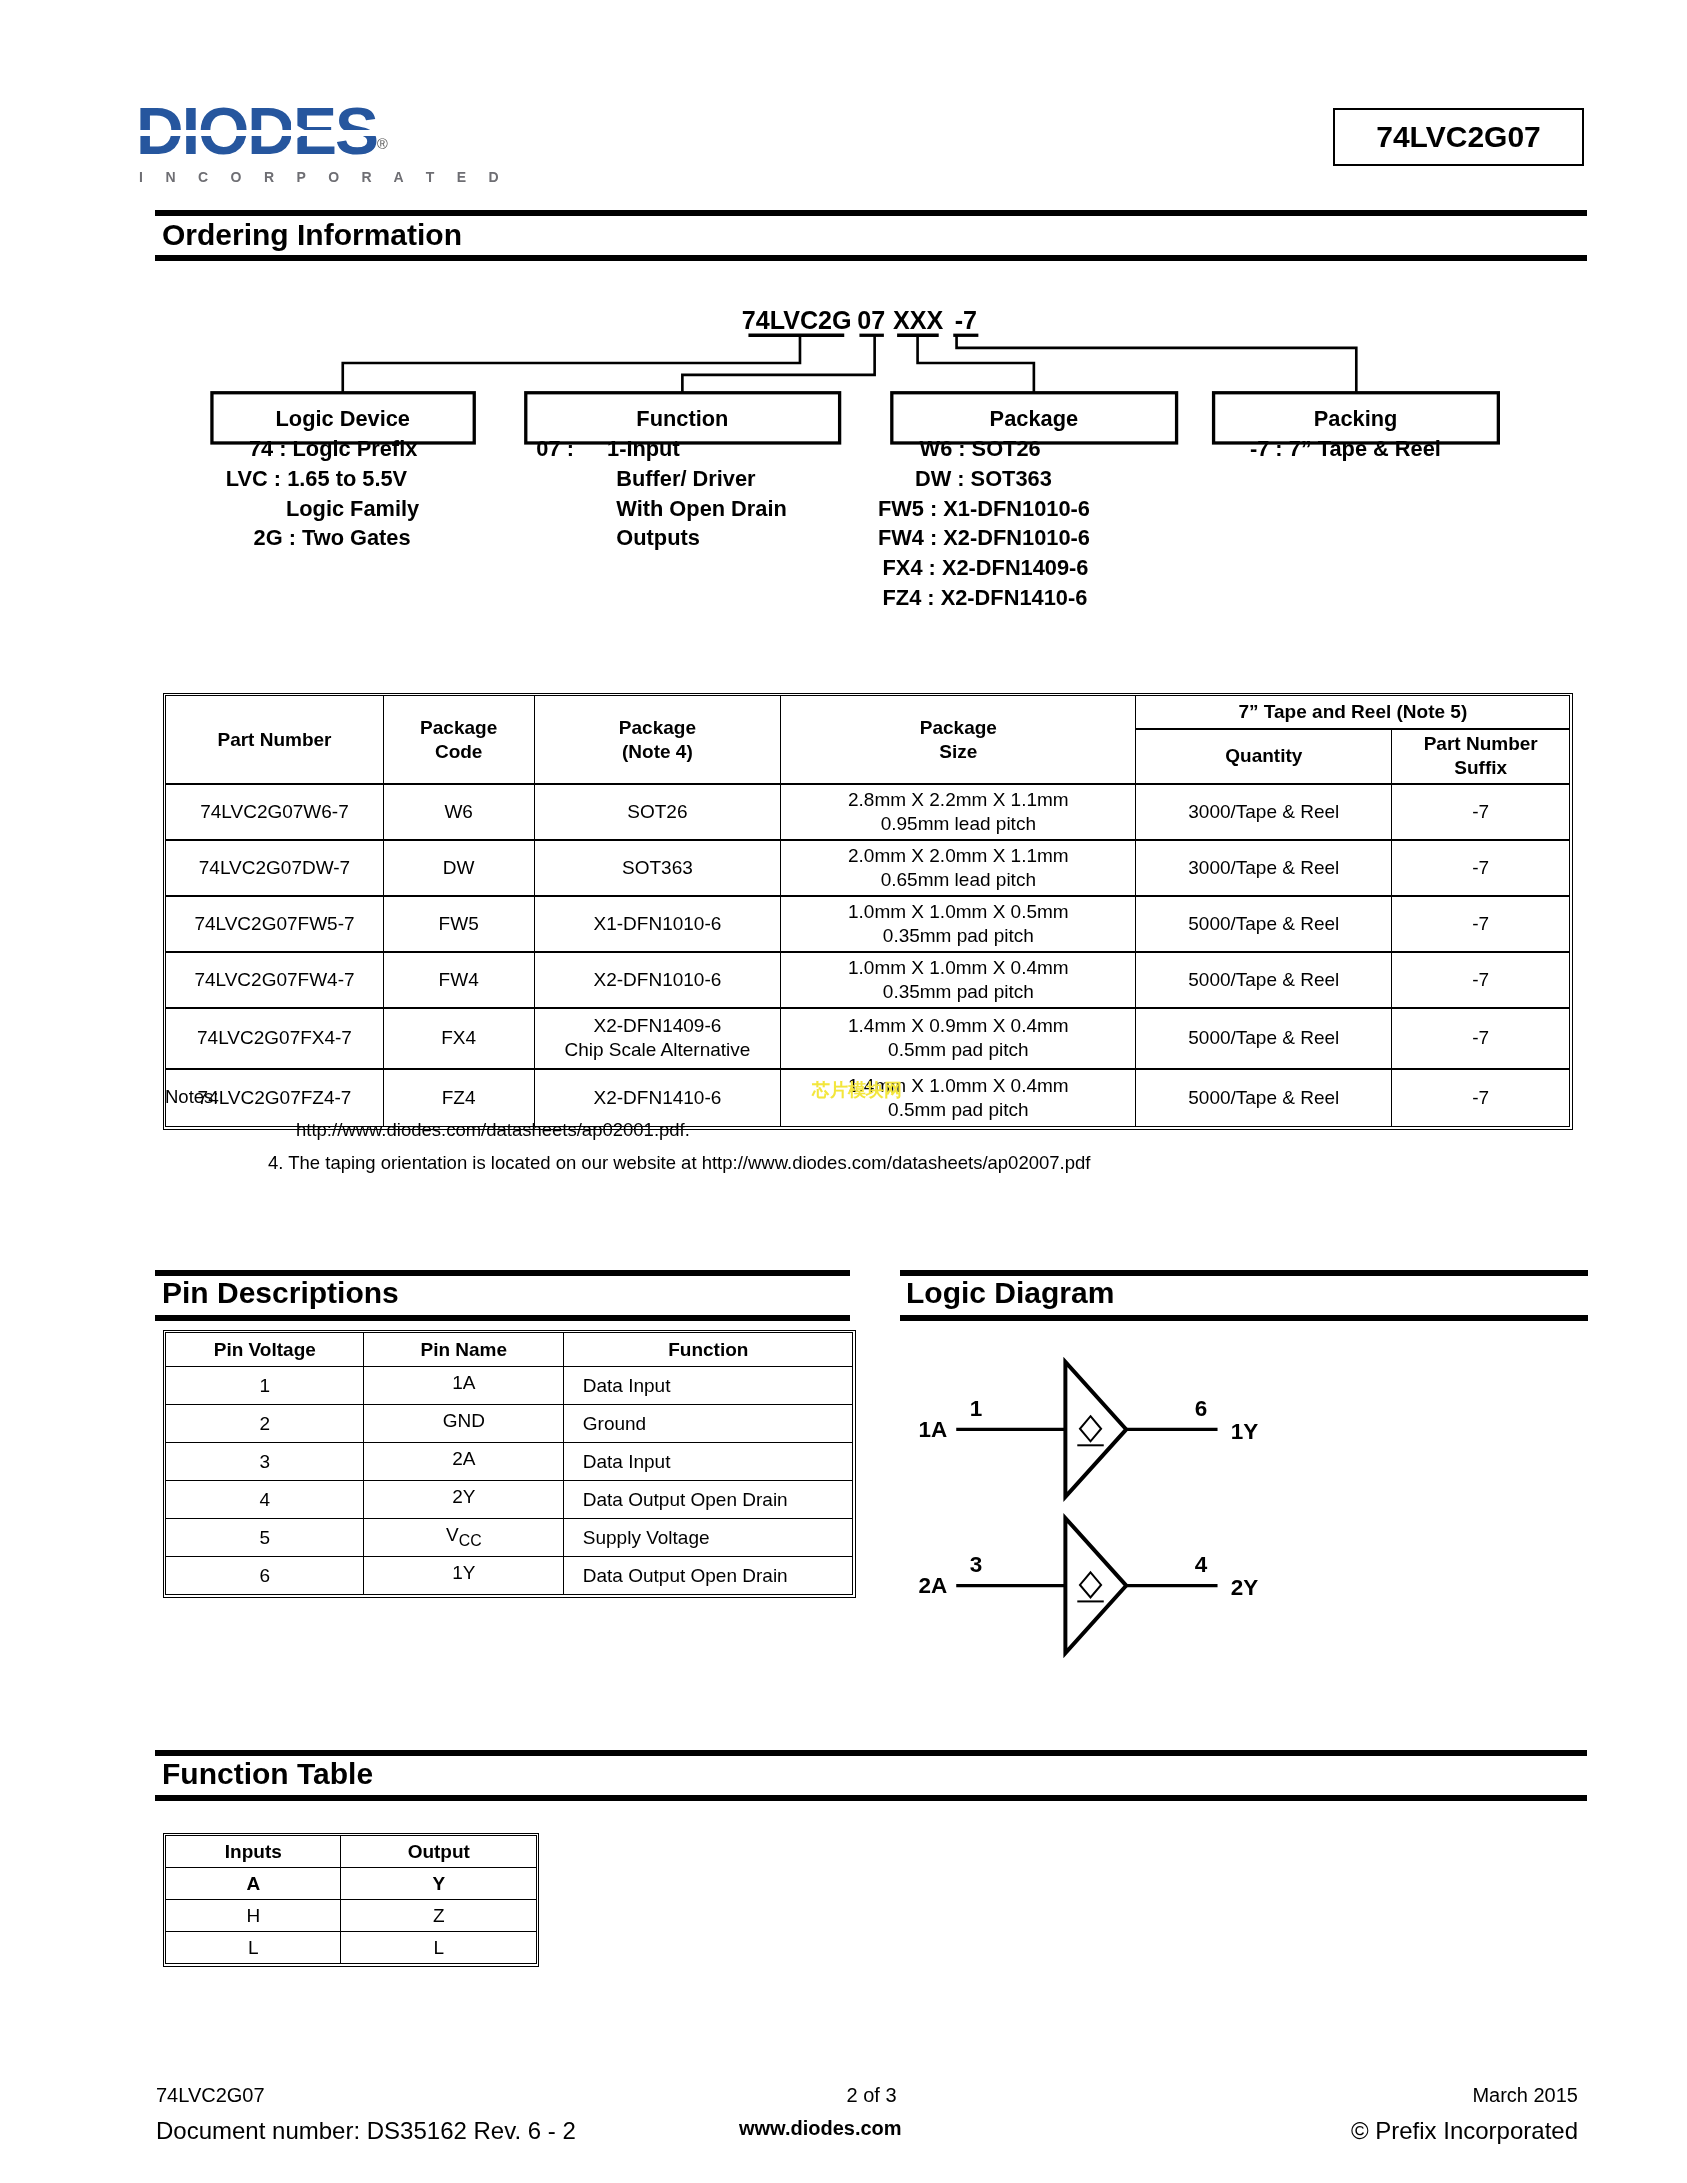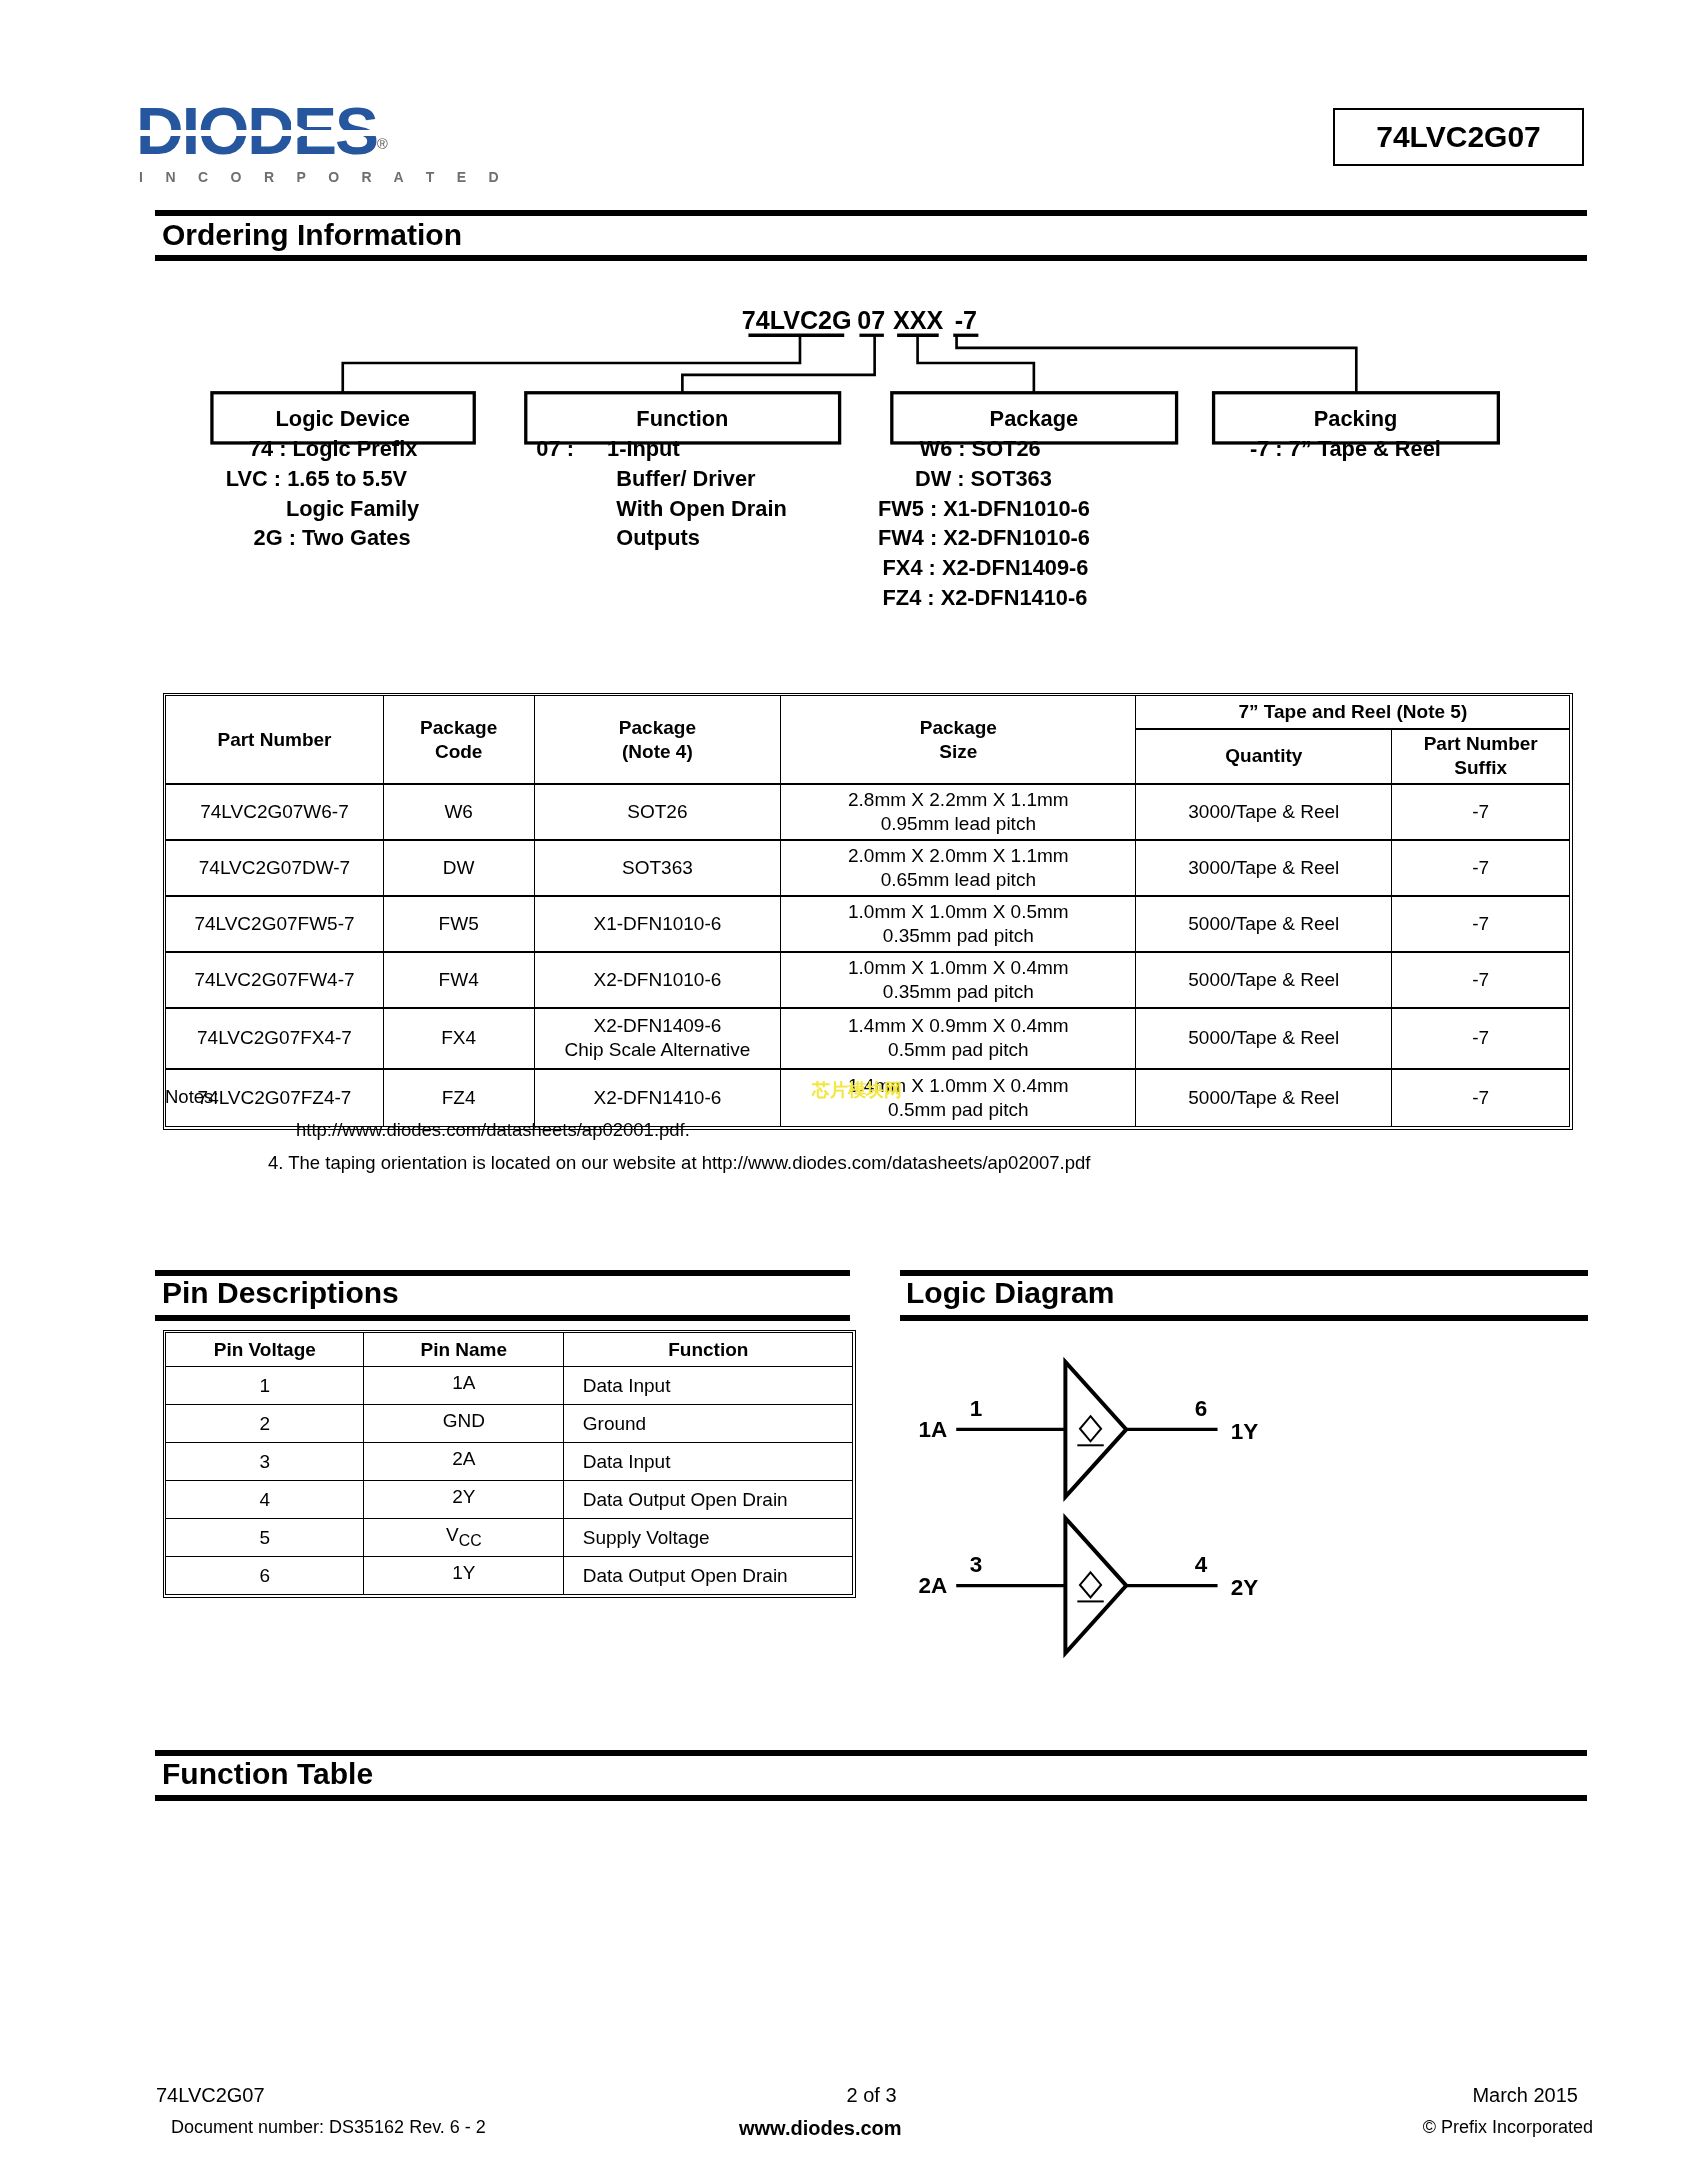--- a/index.html
+++ b/index.html
@@ -38,21 +38,21 @@
   .blk:empty { display:none; }
   .pintable td.fn { text-align:left; padding-left:18.5px; }
   .ftable .subhdr td { font-weight:bold; }
 
   
   .note { font-size:18.5px; line-height:1; white-space:nowrap; }
   .watermark { font-size:18px; font-weight:bold; color:#f3e63c; white-space:nowrap; }
 
   
   .f1 { font-size:20px; }
-  .f2 { font-size:18px;margin-left:15px; }
+  .f2 { font-size:24px; }
   .fbold { font-weight:bold; }
 
   
   svg text { font-family:"Liberation Sans", sans-serif; }
   .seg { font-size:38px; font-weight:bold; text-anchor:middle; }
   .boxtitle { font-size:33px; font-weight:bold; text-anchor:middle; }
   .dline { font-size:33px; font-weight:bold; }
   .gatetxt { font-size:34px; font-weight:bold; }
 </style>
 </head>
@@ -330,20 +330,48 @@
     <text class="gatetxt" x="28" y="368">2A</text>
     <text class="gatetxt" x="115" y="336" text-anchor="middle">3</text>
     <text class="gatetxt" x="455" y="336" text-anchor="middle">4</text>
     <text class="gatetxt" x="500" y="370">2Y</text>
   </svg>
 
   <div class="abs hbar" style="left:155px; top:1750px; width:1432px;"></div>
   <div class="abs htitle" style="left:162px; top:1759px;">Function Table</div>
   <div class="abs hbar" style="left:155px; top:1795px; width:1432px;"></div>
 
+  <div class="abs dblwrap" style="left:163px; top:1833px; width:371px;">
+    <table class="ftable">
+      <colgroup>
+          <col style="width:175px">
+          <col style="width:196px">
+        </colgroup>
+      <thead>
+        <tr style="height:32px;">
+          <th>Inputs</th>
+          <th>Output</th>
+        </tr>
+      </thead>
+      <tbody>
+        <tr class="subhdr" style="height:32px;">
+          <td>A</td>
+          <td>Y</td>
+        </tr>
+        <tr style="height:32px;">
+          <td>H</td>
+          <td>Z</td>
+        </tr>
+        <tr style="height:32px;">
+          <td>L</td>
+          <td>L</td>
+        </tr>
+      </tbody>
+    </table>
+  </div>
 
   <div class="abs f1" style="left:156px; top:2084px;">74LVC2G07</div>
   <div class="abs f2" style="left:156px; top:2117px;">Document number: DS35162  Rev. 6 - 2</div>
   <div class="abs f1" style="left:739px; top:2084px; width:265px; text-align:center;">2 of 3</div>
   <div class="abs f1 fbold" style="left:739px; top:2117px; width:265px; text-align:left;">www.diodes.com</div>
   <div class="abs f1" style="left:1313px; top:2084px; width:265px; text-align:right;">March 2015</div>
   <div class="abs f2" style="left:1313px; top:2117px; width:265px; text-align:right;">© Prefix Incorporated</div>
 
 </div>
 

